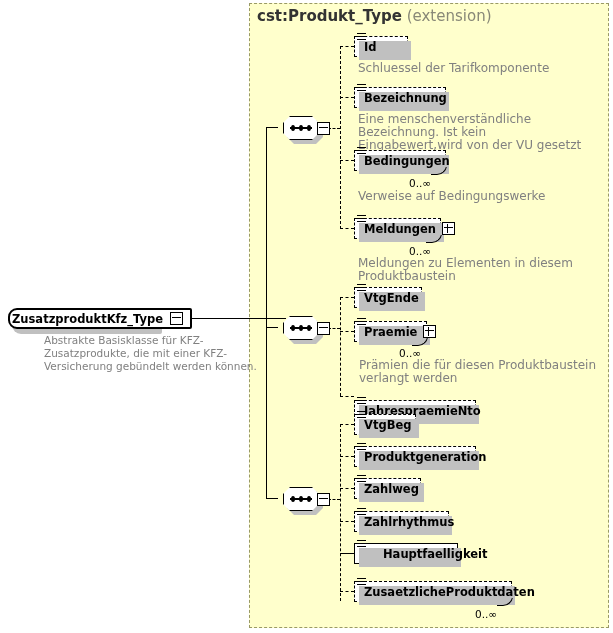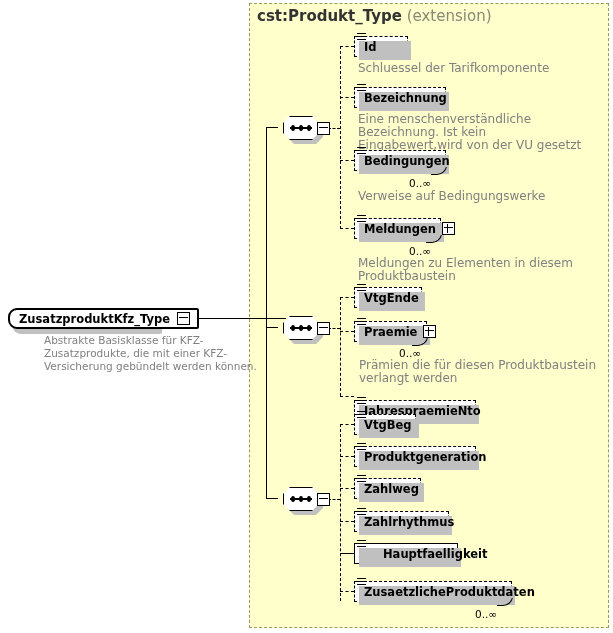--- a/index.html
+++ b/index.html
@@ -34,21 +34,21 @@
   
   .typebox{
     position:absolute;
     left:8px;top:308px;
     height:21px;
     box-sizing:border-box;
     background:#ffffff;
     border:2px solid #000000;
     border-radius:9px 2px 2px 9px;
     display:flex;align-items:center;
-    padding:0 7px 0 9px;
+    padding:0 7px 0 2px;
     font-size:11.5px;font-weight:bold;color:#000;
     white-space:nowrap;
     z-index:6;
   }
   .typebox-shadow{
     position:absolute;left:12px;top:313px;
     width:150px;height:21px;
     background:#c0c0c0;z-index:5;
     border-radius:9px 2px 2px 9px;
   }

